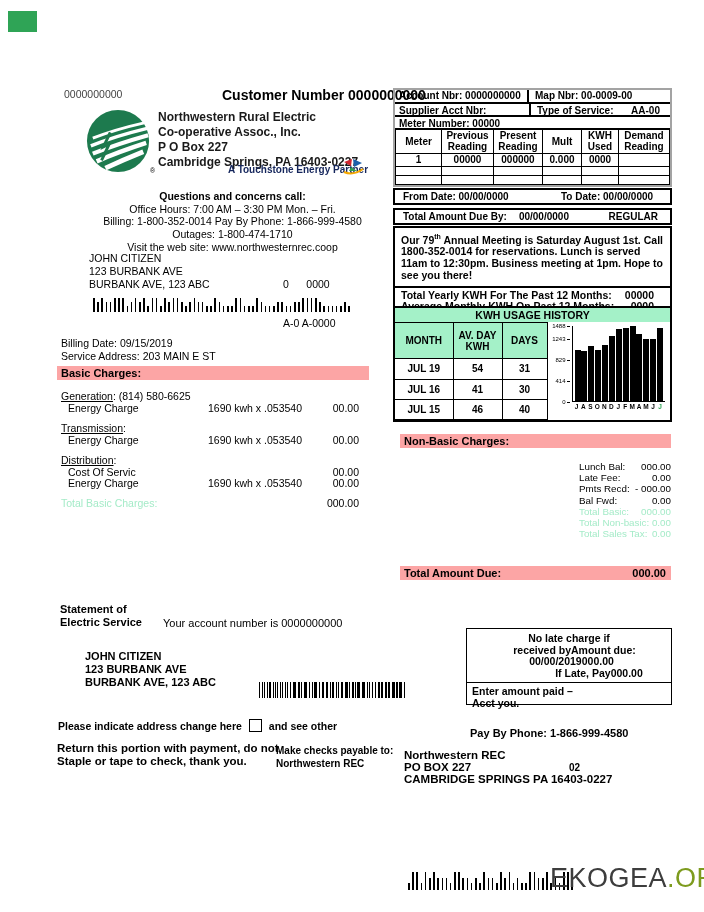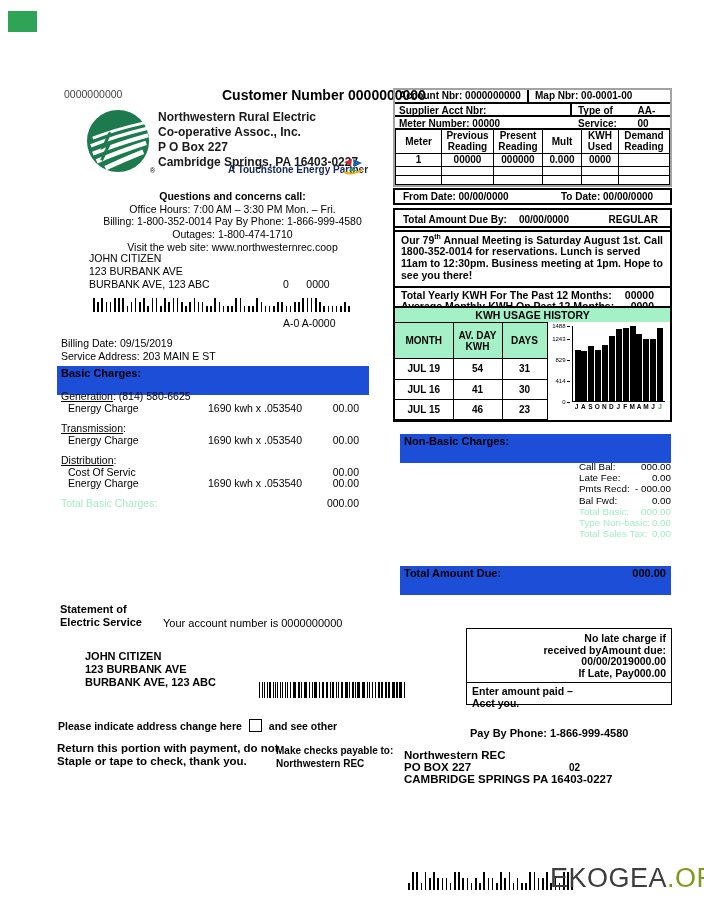--- a/index.html
+++ b/index.html
@@ -1,21 +1,21 @@
 <!DOCTYPE html>
 <html><head>
 <meta charset="utf-8">
 <style>
   * { margin:0; padding:0; box-sizing:border-box; }
   html,body { background:#fff; }
   body { font-family:"Liberation Sans","DejaVu Sans",sans-serif; color:#000; }
   #bill { position:relative; width:704px; height:912px; background:#fff; overflow:hidden; }
   .abs { position:absolute; }
   .u { text-decoration:underline; }
-  .green-bar { background:#1d4ed8; font-weight:bold; font-size:11px; line-height:14px; height:29px; padding-left:4px; }
+  .green-bar { background:#fca5a5; font-weight:bold; font-size:11px; line-height:14px; height:14px; padding-left:4px; }
   .faded { color:#a5ebc8; }
 
   
   .corner-box { left:8px; top:11px; width:29px; height:21px; background:#2fa456; }
   .tl-code { left:64px; top:88px; font-size:10.5px; color:#444; }
   .cust-num { left:222px; top:87px; font-size:14px; font-weight:bold;text-align:center; }
 
   
   .logo { left:86px; top:108px; width:66px; height:66px; }
   .regmark { left:150px; top:167px; font-size:7px; }
@@ -50,31 +50,31 @@
   .total-basic { left:61px; top:497px; width:298px; font-size:10.5px; }
   .total-basic .amt { position:absolute; right:0; color:#000; }
 
   
   .acct { left:393px; top:88px; width:279px; font-size:10px; font-weight:bold; }
   .acct-main { border:2px solid #a3a3a3; }
   .acct-r1, .acct-r2 { display:flex; height:12px; line-height:12px; }
   .acct-r2 { border-top:2px solid #000; height:13px; line-height:13px; }
   .acct-r1 .c1 { width:134px; border-right:2px solid #000; padding-left:4px; }
   .acct-r1 .c2 { flex:1; padding-left:6px; }
-  .acct-r2 .c1 { width:177px; border-right:2px solid #000; padding-left:4px; }
+  .acct-r2 .c1 { width:136px; border-right:2px solid #000; padding-left:4px; }
   .acct-r2 .c2 { flex:1; display:flex; justify-content:space-between; padding:0 10px 0 6px; }
   .acct-r3 { border-top:2px solid #000; height:13px; line-height:13px; padding-left:4px; }
   .meter-table { border-collapse:collapse; width:100%; table-layout:fixed; border-top:2px solid #000; }
   .meter-table th, .meter-table td { border:1px solid #000; border-top:none; text-align:center; font-size:10px; font-weight:bold; padding:0; }
   .meter-table th { height:24px; line-height:11px; vertical-align:middle; }
   .meter-table td { height:12px; line-height:12px; }
   .meter-table tr.empty td { height:9px; }
   .acct-dates { border:2px solid #000; margin-top:1px; height:17px; line-height:13px; position:relative; padding-left:8px; display:flex; align-items:center; }
   .acct-dates .to { position:absolute; left:166px; }
-  .acct-due { border:2px solid #000; margin-top:3px; height:24px; display:flex; align-items:center; padding:0 12px 0 8px; }
+  .acct-due { border:2px solid #000; margin-top:3px; height:17px; display:flex; align-items:center; padding:0 12px 0 8px; }
   .acct-due .dt { margin-left:12px; }
   .acct-due .sched { margin-left:auto; }
 
   
   .meeting { left:393px; top:226px; width:279px; border:2px solid #000; font-size:10.5px; font-weight:bold; }
   .meet-text { padding:3px 6px 4px 6px; line-height:11.8px; }
   .meet-text sup { font-size:7px; vertical-align:super; }
   .meet-totals { border-top:2px solid #000; padding:2px 16px 3px 6px; line-height:11.8px; }
   .mt-row { display:flex; justify-content:space-between; }
 
@@ -102,21 +102,21 @@
   .total-due { left:400px; top:566px; width:271px; display:flex; justify-content:space-between; padding-right:5px; }
 
   
   .stmt-t1 { left:60px; top:603px; font-size:11px; font-weight:bold; }
   .stmt-t2 { left:60px; top:616px; font-size:11px; font-weight:bold; }
   .stmt-acct { left:163px; top:617px; font-size:11px; font-weight:normal; }
   .stmt-addr { left:85px; top:650px; font-size:11px; font-weight:bold; line-height:13px; }
 
   
   .paybox { left:466px; top:628px; width:206px; height:77px; border:1.5px solid #000; font-size:10.5px; font-weight:bold; line-height:10.5px; }
-  .pb-r { display:flex; justify-content:flex-end; padding:0 5px; }
+  .pb-r { display:flex; justify-content:center; padding:0 5px; }
   .pb-r1 { padding:4px 5px 0 5px; }
   .pb-r2 { padding-top:1px; }
   .pb-r2 .l { padding-left:11px; }
   .pb-r3 { padding-top:1px; }
   .pb-r3 .l { padding-left:5px; }
   .pb-r4 { padding-top:1px; }
   .pb-r4 .l { padding-left:60px; }
   .pb-div { border-top:1.5px solid #000; margin-top:4px; padding:3px 5px 0 5px; }
   .pb-ty { padding:1px 5px 0 5px; }
 
@@ -247,21 +247,21 @@
       <div style="width: 1.6px; flex: 0 0 auto; height: 40%; background: rgb(0, 0, 0); margin-right: 2.6px;"></div>
       <div style="width: 1.6px; flex: 0 0 auto; height: 40%; background: rgb(0, 0, 0); margin-right: 2.6px;"></div>
       <div style="width: 1.6px; flex: 0 0 auto; height: 68%; background: rgb(0, 0, 0); margin-right: 2.6px;"></div>
       <div style="width: 1.6px; flex: 0 0 auto; height: 40%; background: rgb(0, 0, 0); margin-right: 2.6px;"></div>
     </div>
 
   <div class="abs acct">
     <div class="acct-main">
       <div class="acct-r1">
         <div class="c1">Account Nbr: 0000000000</div>
-        <div class="c2">Map Nbr: 00-0001-00</div>
+        <div class="c2">Map Nbr: 00-0009-00</div>
       </div>
       <div class="acct-r2">
         <div class="c1">Supplier Acct Nbr:</div>
         <div class="c2">
           <span>Type of Service:</span>
           <span>AA-00</span>
         </div>
       </div>
       <div class="acct-r3">Meter Number: 00000</div>
       <table class="meter-table">
@@ -357,21 +357,21 @@
           <td>31</td>
         </tr>
         <tr>
           <td>JUL 16</td>
           <td>41</td>
           <td>30</td>
         </tr>
         <tr>
           <td>JUL 15</td>
           <td>46</td>
-          <td>23</td>
+          <td>40</td>
         </tr>
       </tbody>
         </table>
       <div class="chart">
         <div class="ylabels" id="chart-ylabels">
             <div class="ytick" style="bottom: 0%;">0</div>
             <div class="ytick" style="bottom: 27.8226%;">414</div>
             <div class="ytick" style="bottom: 55.7124%;">829</div>
             <div class="ytick" style="bottom: 83.5349%;">1243</div>
             <div class="ytick" style="bottom: 100%;">1488</div>
@@ -452,41 +452,41 @@
     </div>
   </div>
   <div class="abs total-basic">
     <span class="faded">Total Basic Charges:</span>
     <span class="amt">000.00</span>
   </div>
 
   <div class="abs green-bar nonbasic-hdr">Non-Basic Charges:</div>
   <div class="abs nb-list">
     <div class="nb-row">
-        <span>Call Bal:</span>
+        <span>Lunch Bal:</span>
         <span>000.00</span>
       </div>
     <div class="nb-row">
         <span>Late Fee:</span>
         <span>0.00</span>
       </div>
     <div class="nb-row">
         <span>Pmts Recd:</span>
         <span>- 000.00</span>
       </div>
     <div class="nb-row">
         <span>Bal Fwd:</span>
         <span>0.00</span>
       </div>
     <div class="nb-row faded">
         <span>Total Basic:</span>
         <span>000.00</span>
       </div>
     <div class="nb-row faded">
-        <span>Type Non-basic:</span>
+        <span>Total Non-basic:</span>
         <span>0.00</span>
       </div>
     <div class="nb-row faded">
         <span>Total Sales Tax:</span>
         <span>0.00</span>
       </div>
   </div>
   <div class="abs green-bar total-due">
     <span>Total Amount Due:</span>
     <span>000.00</span>

